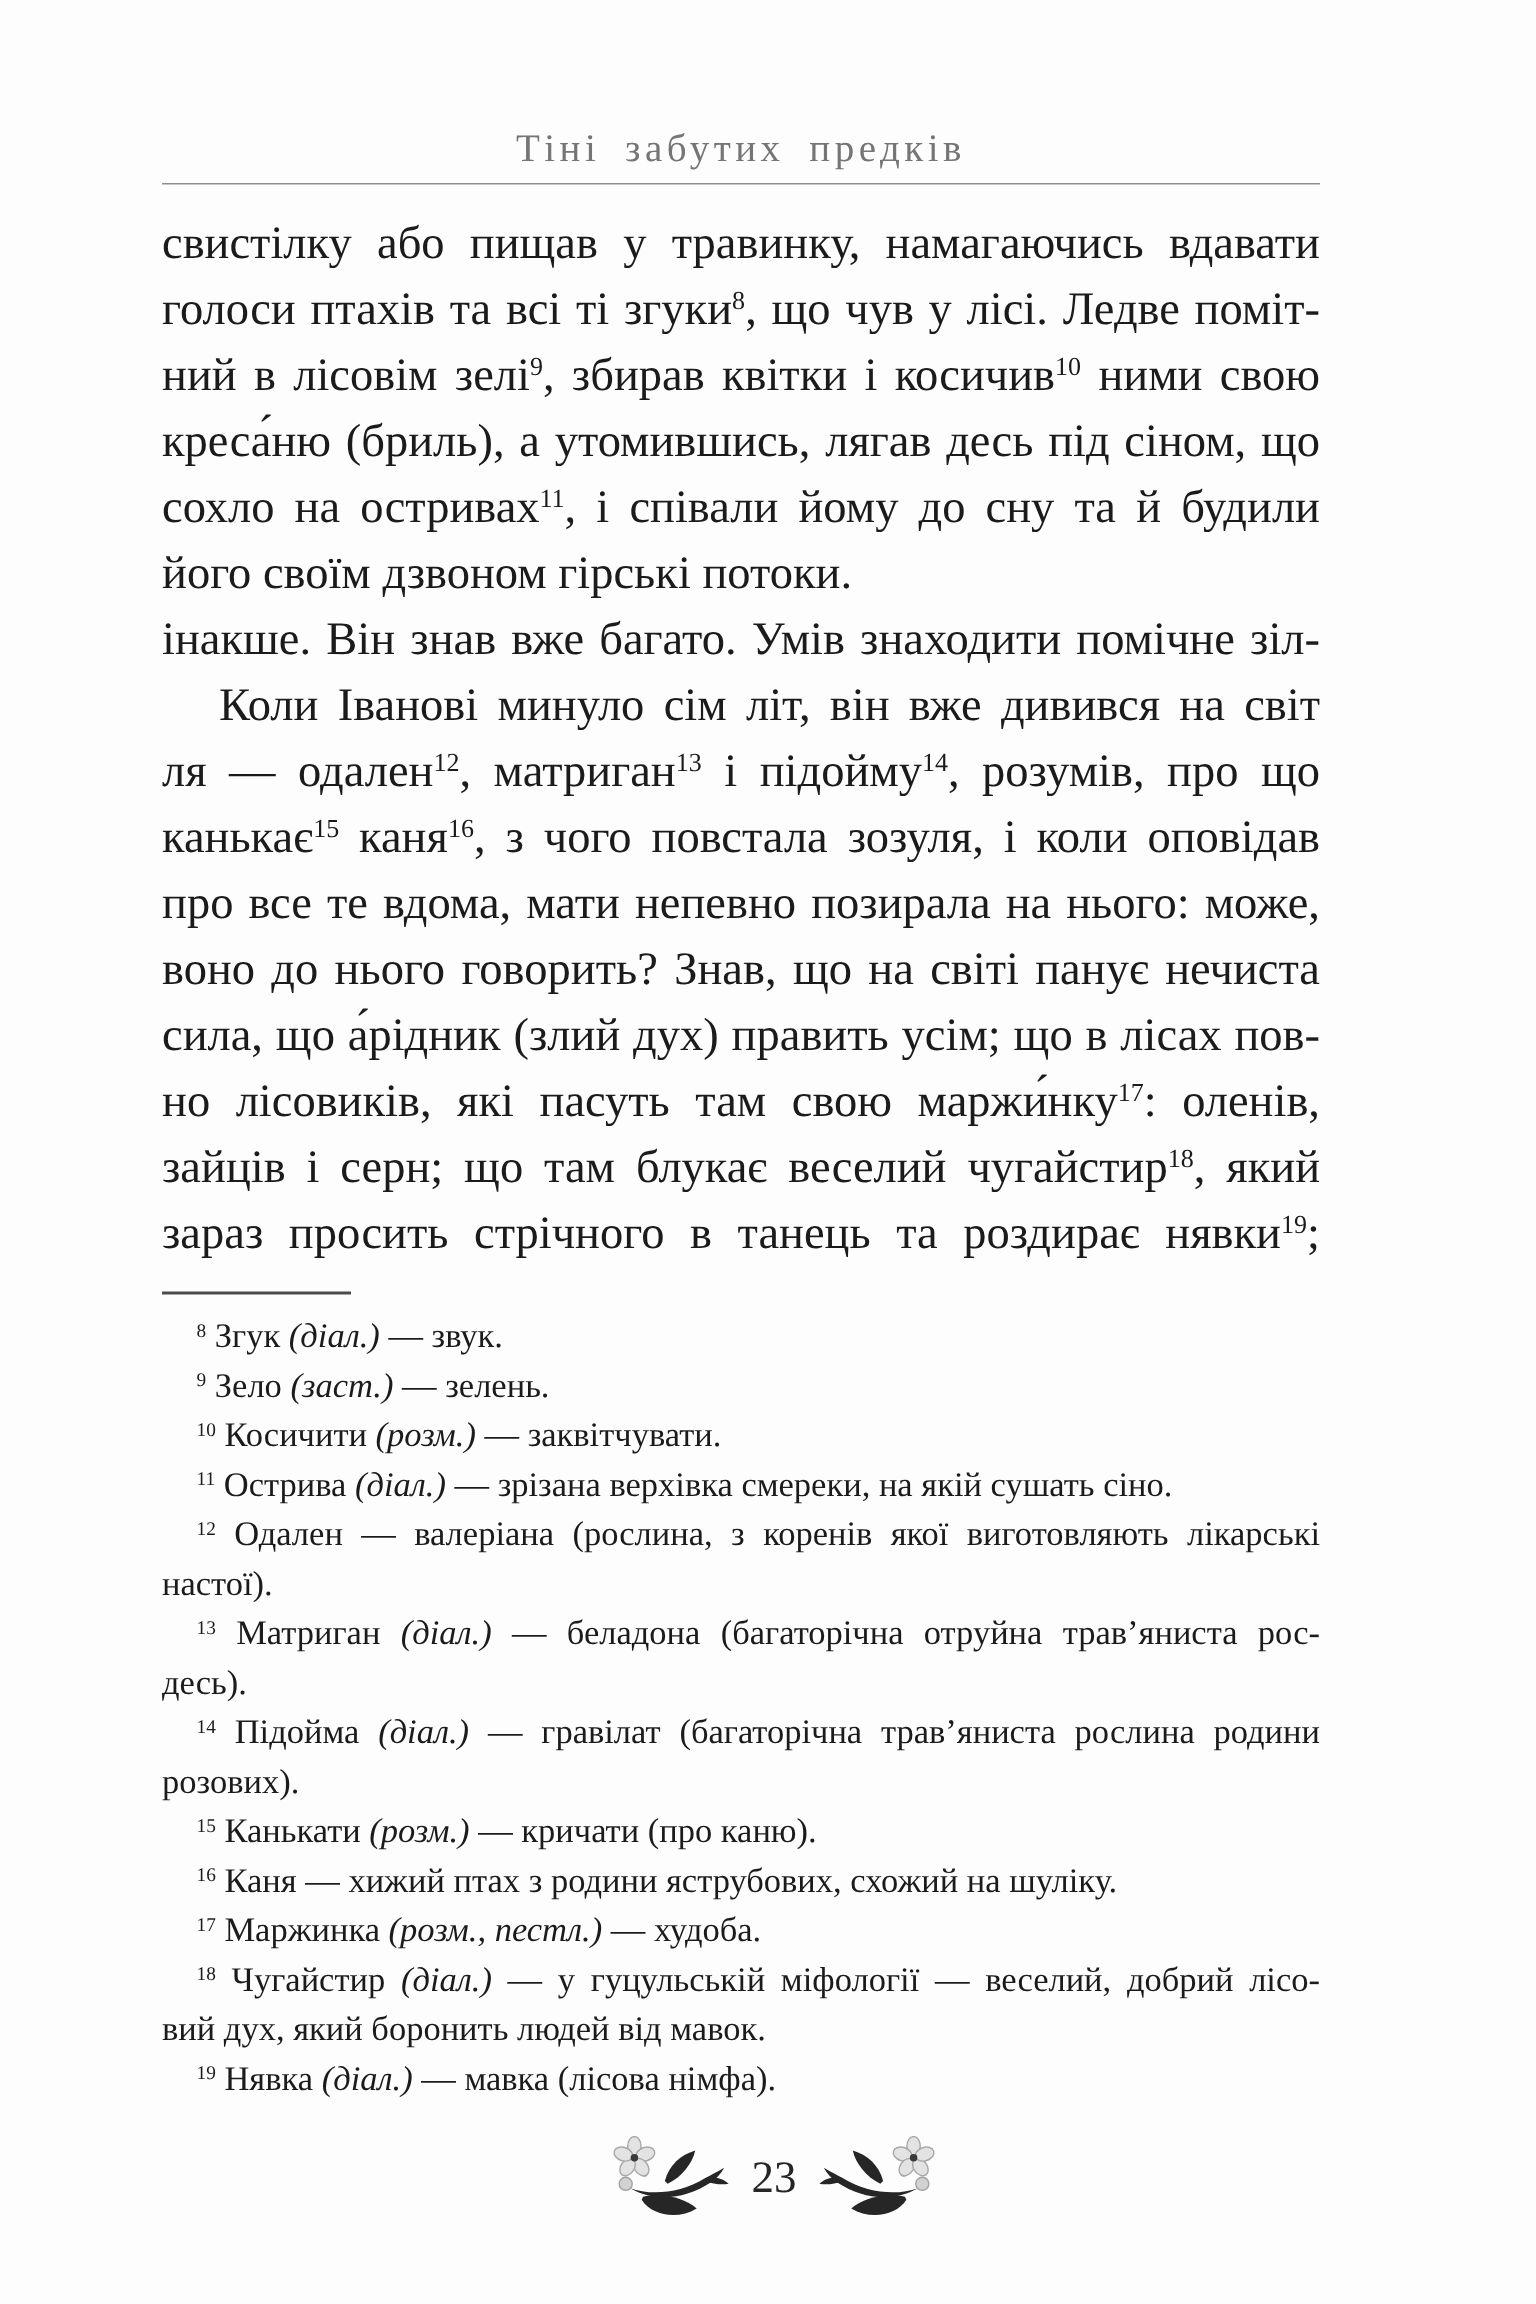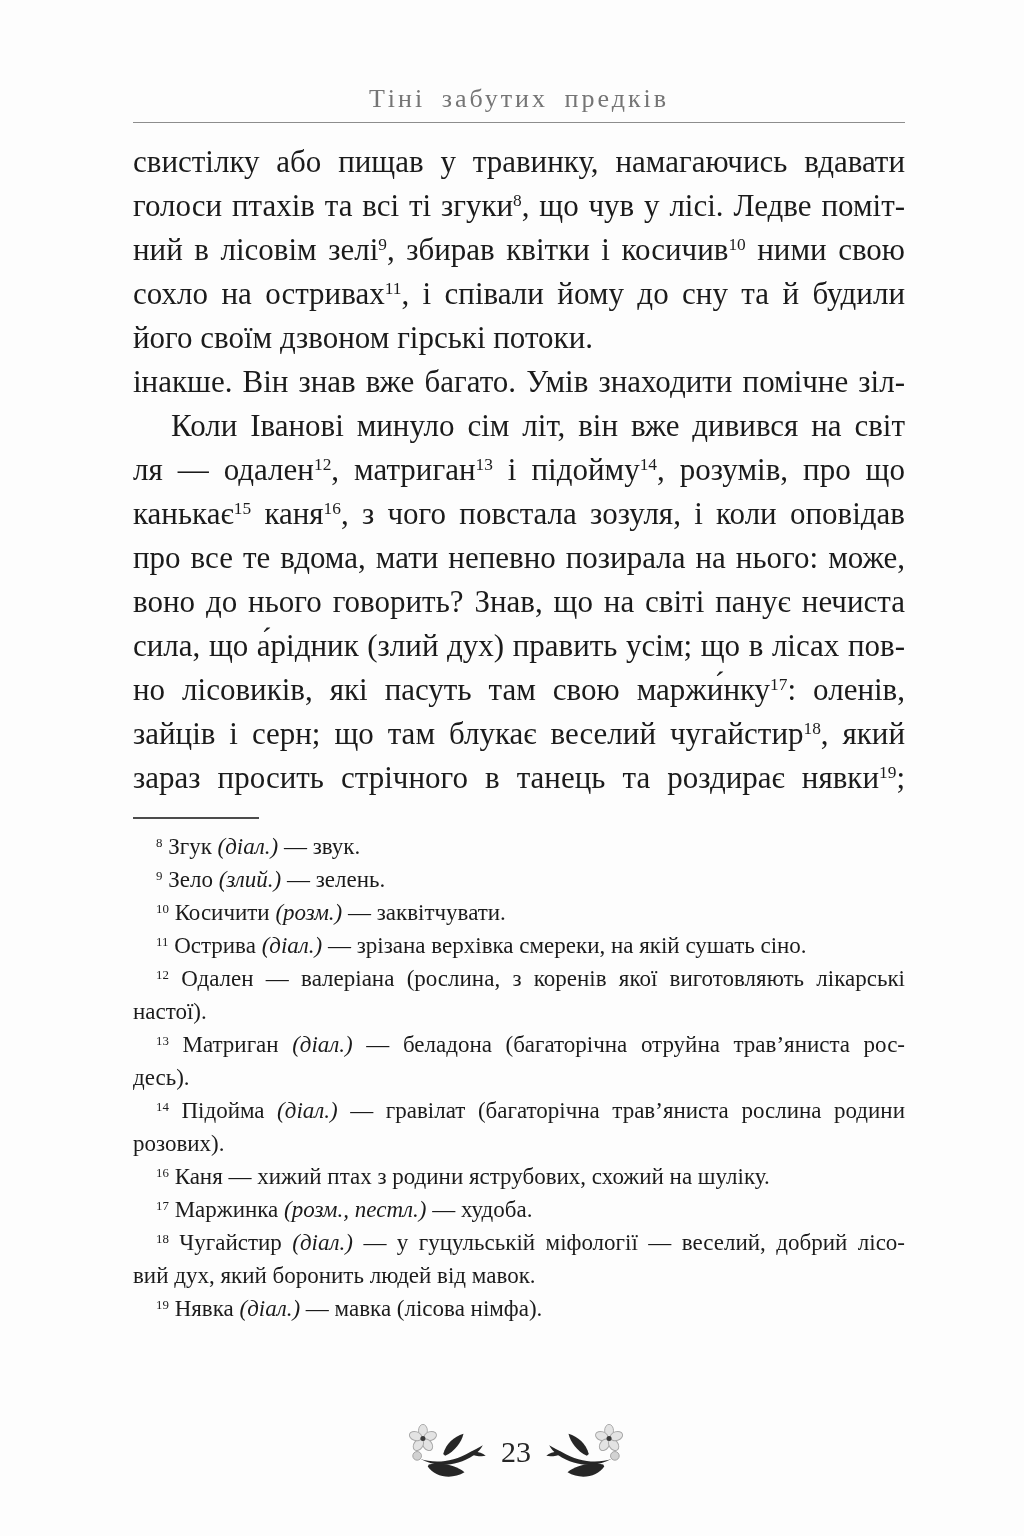--- a/index.html
+++ b/index.html
@@ -7,21 +7,21 @@
     position:relative;
     width:1024px;height:1536px;
     margin:0 auto;
     background:#fdfdfd;
     color:#1b1b1b;
     font-family:"Liberation Serif","DejaVu Serif",serif;
     overflow:hidden;
   }
   .textblock{
     position:absolute;
-    left:133px; top:0;
+    left:108px; top:0;
     width:772px;
   }
   .running-head{
     margin-top:84px;
     text-align:center;
     font-size:26px;
     line-height:30px;
     color:#757575;
     letter-spacing:3px;
     word-spacing:7px;
@@ -97,45 +97,47 @@
 <body>
 
 <div class="page">
   <div class="textblock">
     <div class="running-head">Тіні забутих предків</div>
     <div class="head-rule"></div>
     <div class="body-text" id="body-text">
         <div class="line">свистілку або пищав у травинку, намагаючись вдавати</div>
         <div class="line">голоси птахів та всі ті згуки<sup>8</sup>, що чув у лісі. Ледве поміт-</div>
         <div class="line">ний в лісовім зелі<sup>9</sup>, збирав квітки і косичив<sup>10</sup> ними свою</div>
+        <div class="line">креса́ню (бриль), а утомившись, лягав десь під сіном, що</div>
         <div class="line">сохло на остривах<sup>11</sup>, і співали йому до сну та й будили</div>
         <div class="line flush">його своїм дзвоном гірські потоки.</div>
         <div class="line">інакше. Він знав вже багато. Умів знаходити помічне зіл-</div>
         <div class="line indent">Коли Іванові минуло сім літ, він вже дивився на світ</div>
         <div class="line">ля — одален<sup>12</sup>, матриган<sup>13</sup> і підойму<sup>14</sup>, розумів, про що</div>
         <div class="line">канькає<sup>15</sup> каня<sup>16</sup>, з чого повстала зозуля, і коли оповідав</div>
         <div class="line">про все те вдома, мати непевно позирала на нього: може,</div>
         <div class="line">воно до нього говорить? Знав, що на світі панує нечиста</div>
         <div class="line">сила, що а́рідник (злий дух) править усім; що в лісах пов-</div>
         <div class="line">но лісовиків, які пасуть там свою маржи́нку<sup>17</sup>: оленів,</div>
         <div class="line">зайців і серн; що там блукає веселий чугайстир<sup>18</sup>, який</div>
         <div class="line">зараз просить стрічного в танець та роздирає нявки<sup>19</sup>;</div>
       </div>
     <div class="fn-rule"></div>
     <div class="footnotes" id="footnotes">
         <div class="fn-line fn-first flush"><sup>8</sup> Згук <em>(діал.)</em> — звук.</div>
-        <div class="fn-line fn-first flush"><sup>9</sup> Зело <em>(злий.)</em> — зелень.</div>
+        <div class="fn-line fn-first flush"><sup>9</sup> Зело <em>(заст.)</em> — зелень.</div>
         <div class="fn-line fn-first flush"><sup>10</sup> Косичити <em>(розм.)</em> — заквітчувати.</div>
         <div class="fn-line fn-first flush"><sup>11</sup> Острива <em>(діал.)</em> — зрізана верхівка смереки, на якій сушать сіно.</div>
         <div class="fn-line fn-first"><sup>12</sup> Одален — валеріана (рослина, з коренів якої виготовляють лікарські</div>
         <div class="fn-line flush">настої).</div>
         <div class="fn-line fn-first"><sup>13</sup> Матриган <em>(діал.)</em> — беладона (багаторічна отруйна трав’яниста рос-</div>
         <div class="fn-line flush">десь).</div>
         <div class="fn-line fn-first"><sup>14</sup> Підойма <em>(діал.)</em> — гравілат (багаторічна трав’яниста рослина родини</div>
         <div class="fn-line flush">розових).</div>
+        <div class="fn-line fn-first flush"><sup>15</sup> Канькати <em>(розм.)</em> — кричати (про каню).</div>
         <div class="fn-line fn-first flush"><sup>16</sup> Каня — хижий птах з родини яструбових, схожий на шуліку.</div>
         <div class="fn-line fn-first flush"><sup>17</sup> Маржинка <em>(розм., пестл.)</em> — худоба.</div>
         <div class="fn-line fn-first"><sup>18</sup> Чугайстир <em>(діал.)</em> — у гуцульській міфології — веселий, добрий лісо-</div>
         <div class="fn-line flush">вий дух, який боронить людей від мавок.</div>
         <div class="fn-line fn-first flush"><sup>19</sup> Нявка <em>(діал.)</em> — мавка (лісова німфа).</div>
       </div>
   </div>
 
   <div class="footer">
     <span class="orn">

